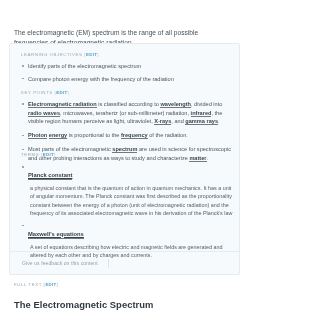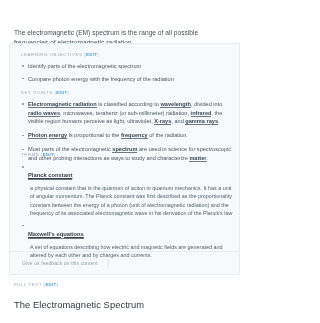--- a/index.html
+++ b/index.html
@@ -160,21 +160,21 @@
     font-size: 4.4px;
     letter-spacing: 0.55px;
     color: #9aa7b0;
     text-transform: uppercase;
   }
   .fulltext-title {
     position: absolute;
     left: 14px;
     top: 293px;
     font-size: 9.4px;
-    font-weight: normal;
+    font-weight: bold;
     color: #2f3a42;
     letter-spacing: 0.05px;
   }
 </style>
 </head>
 <body>
 
 <div class="page">
 
   <p class="intro">The electromagnetic (EM) spectrum is the range of all possible frequencies of electromagnetic radiation.</p>

